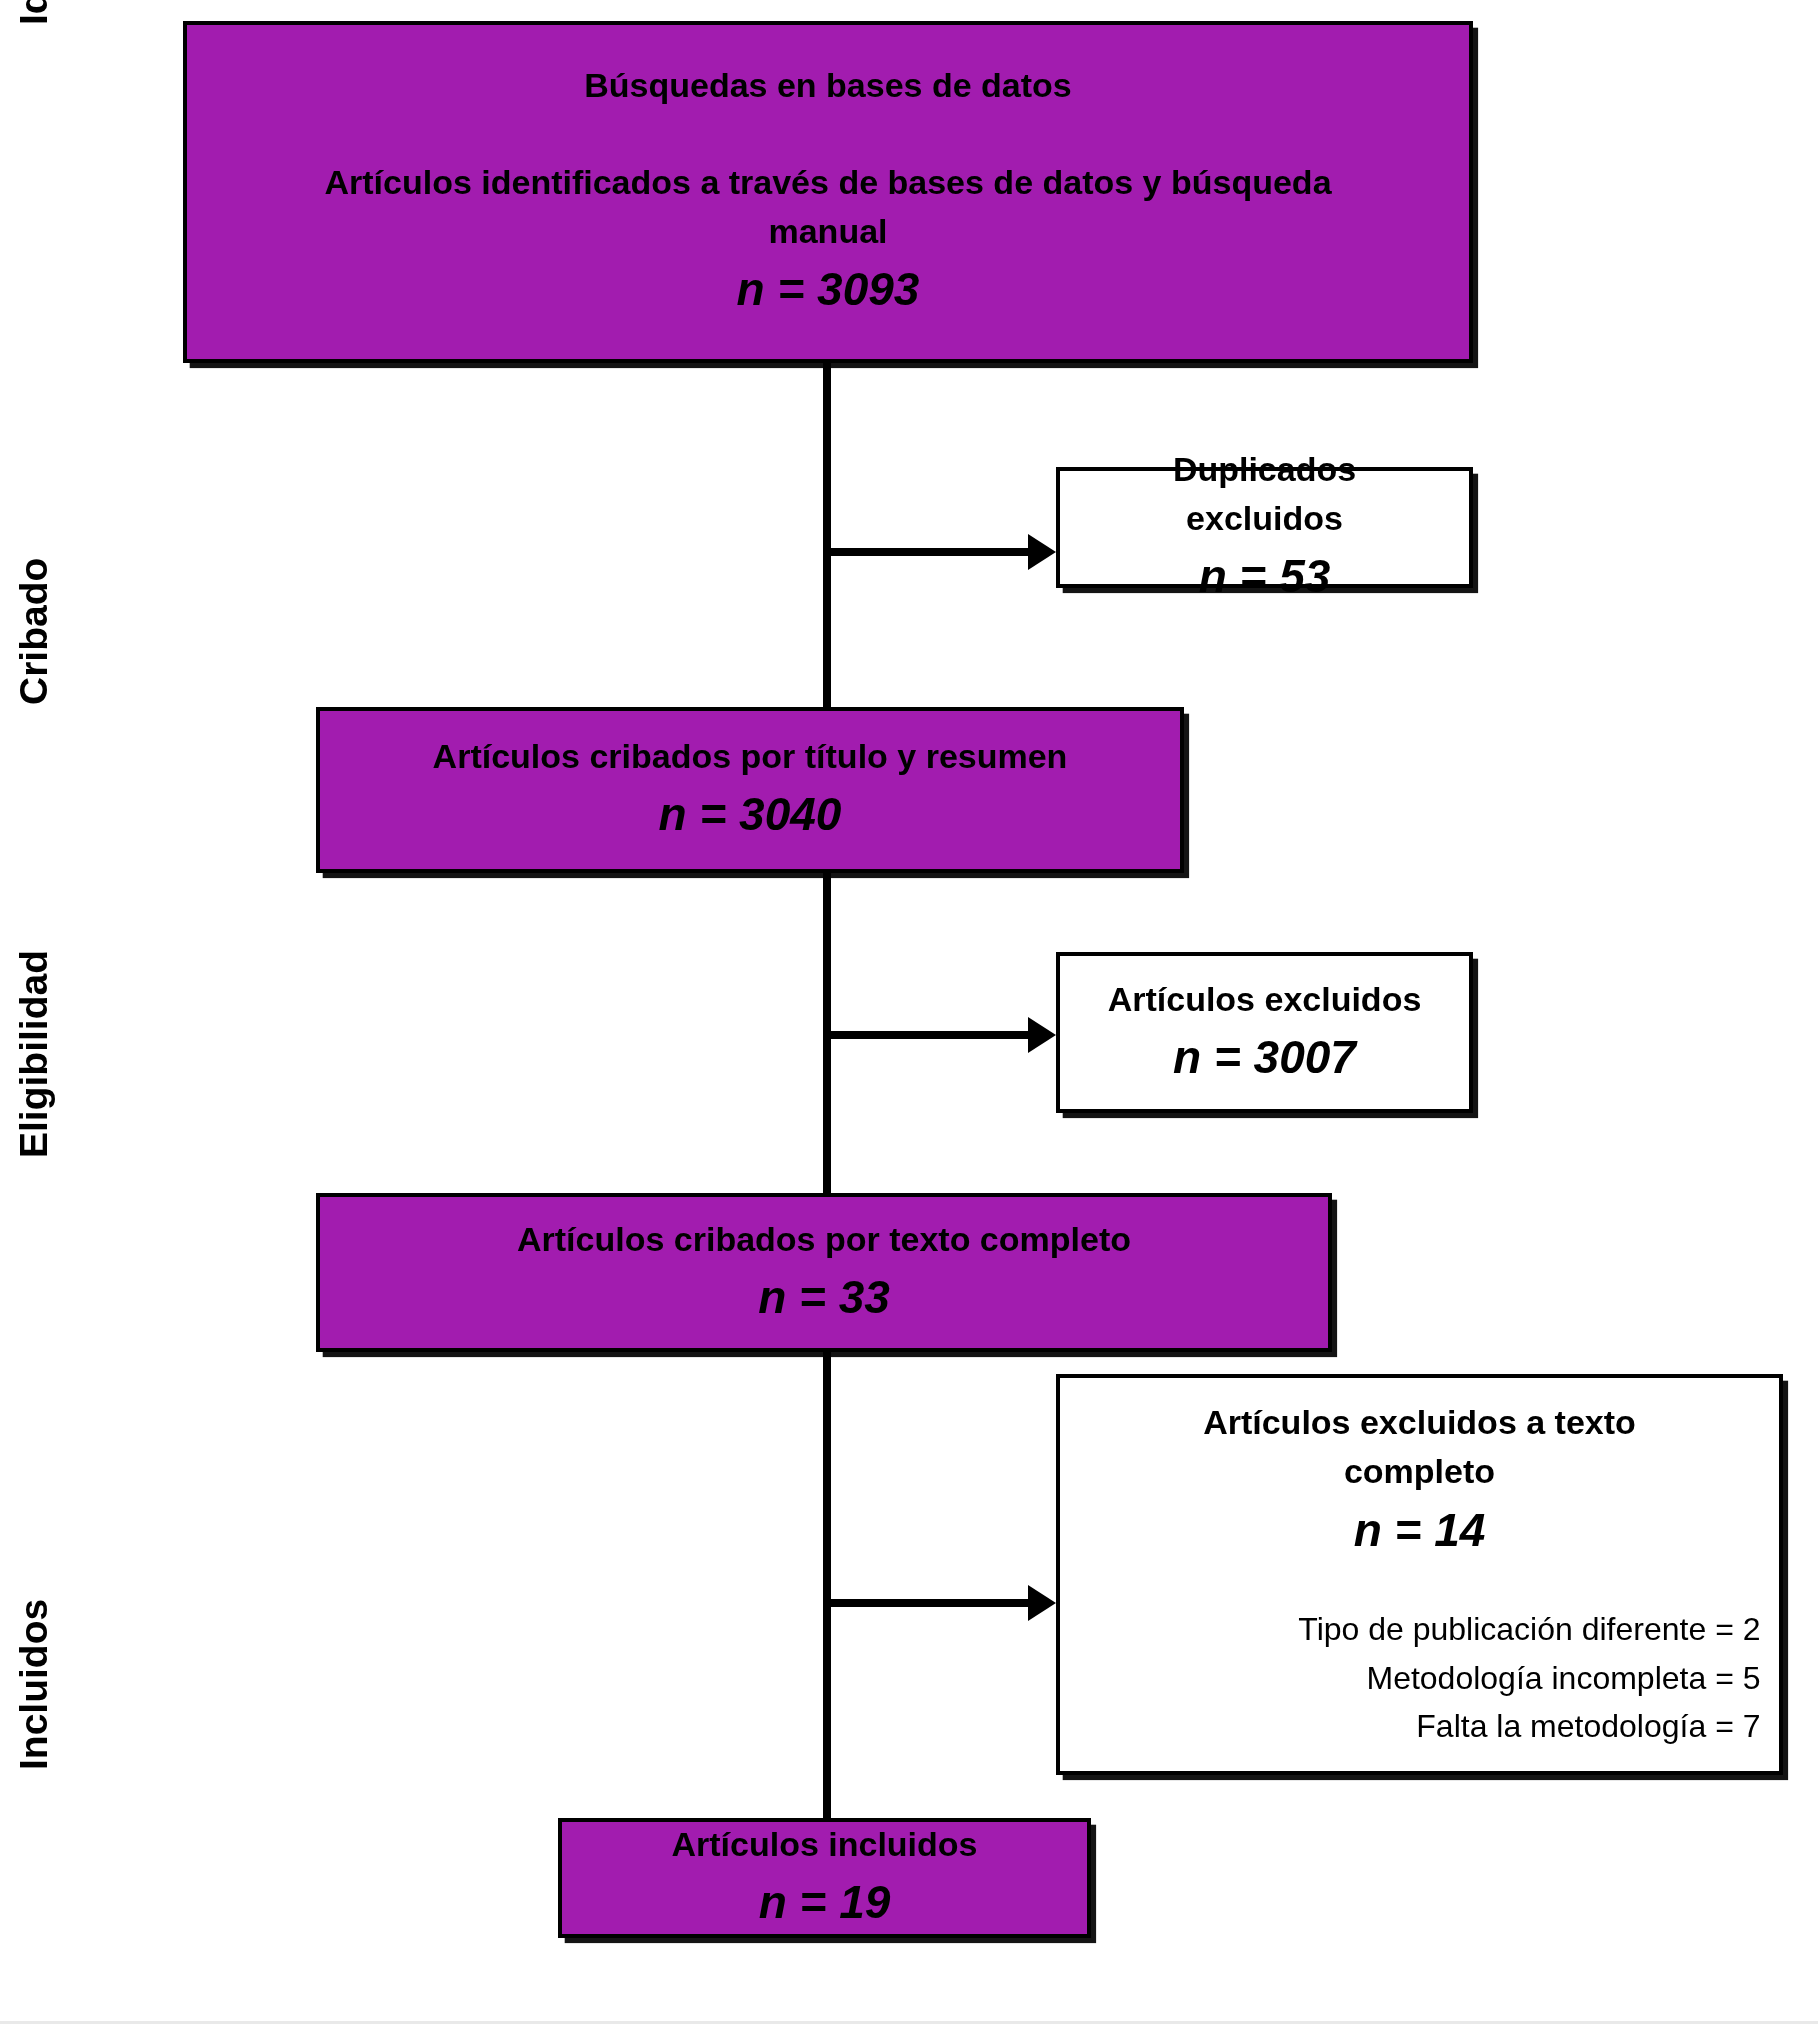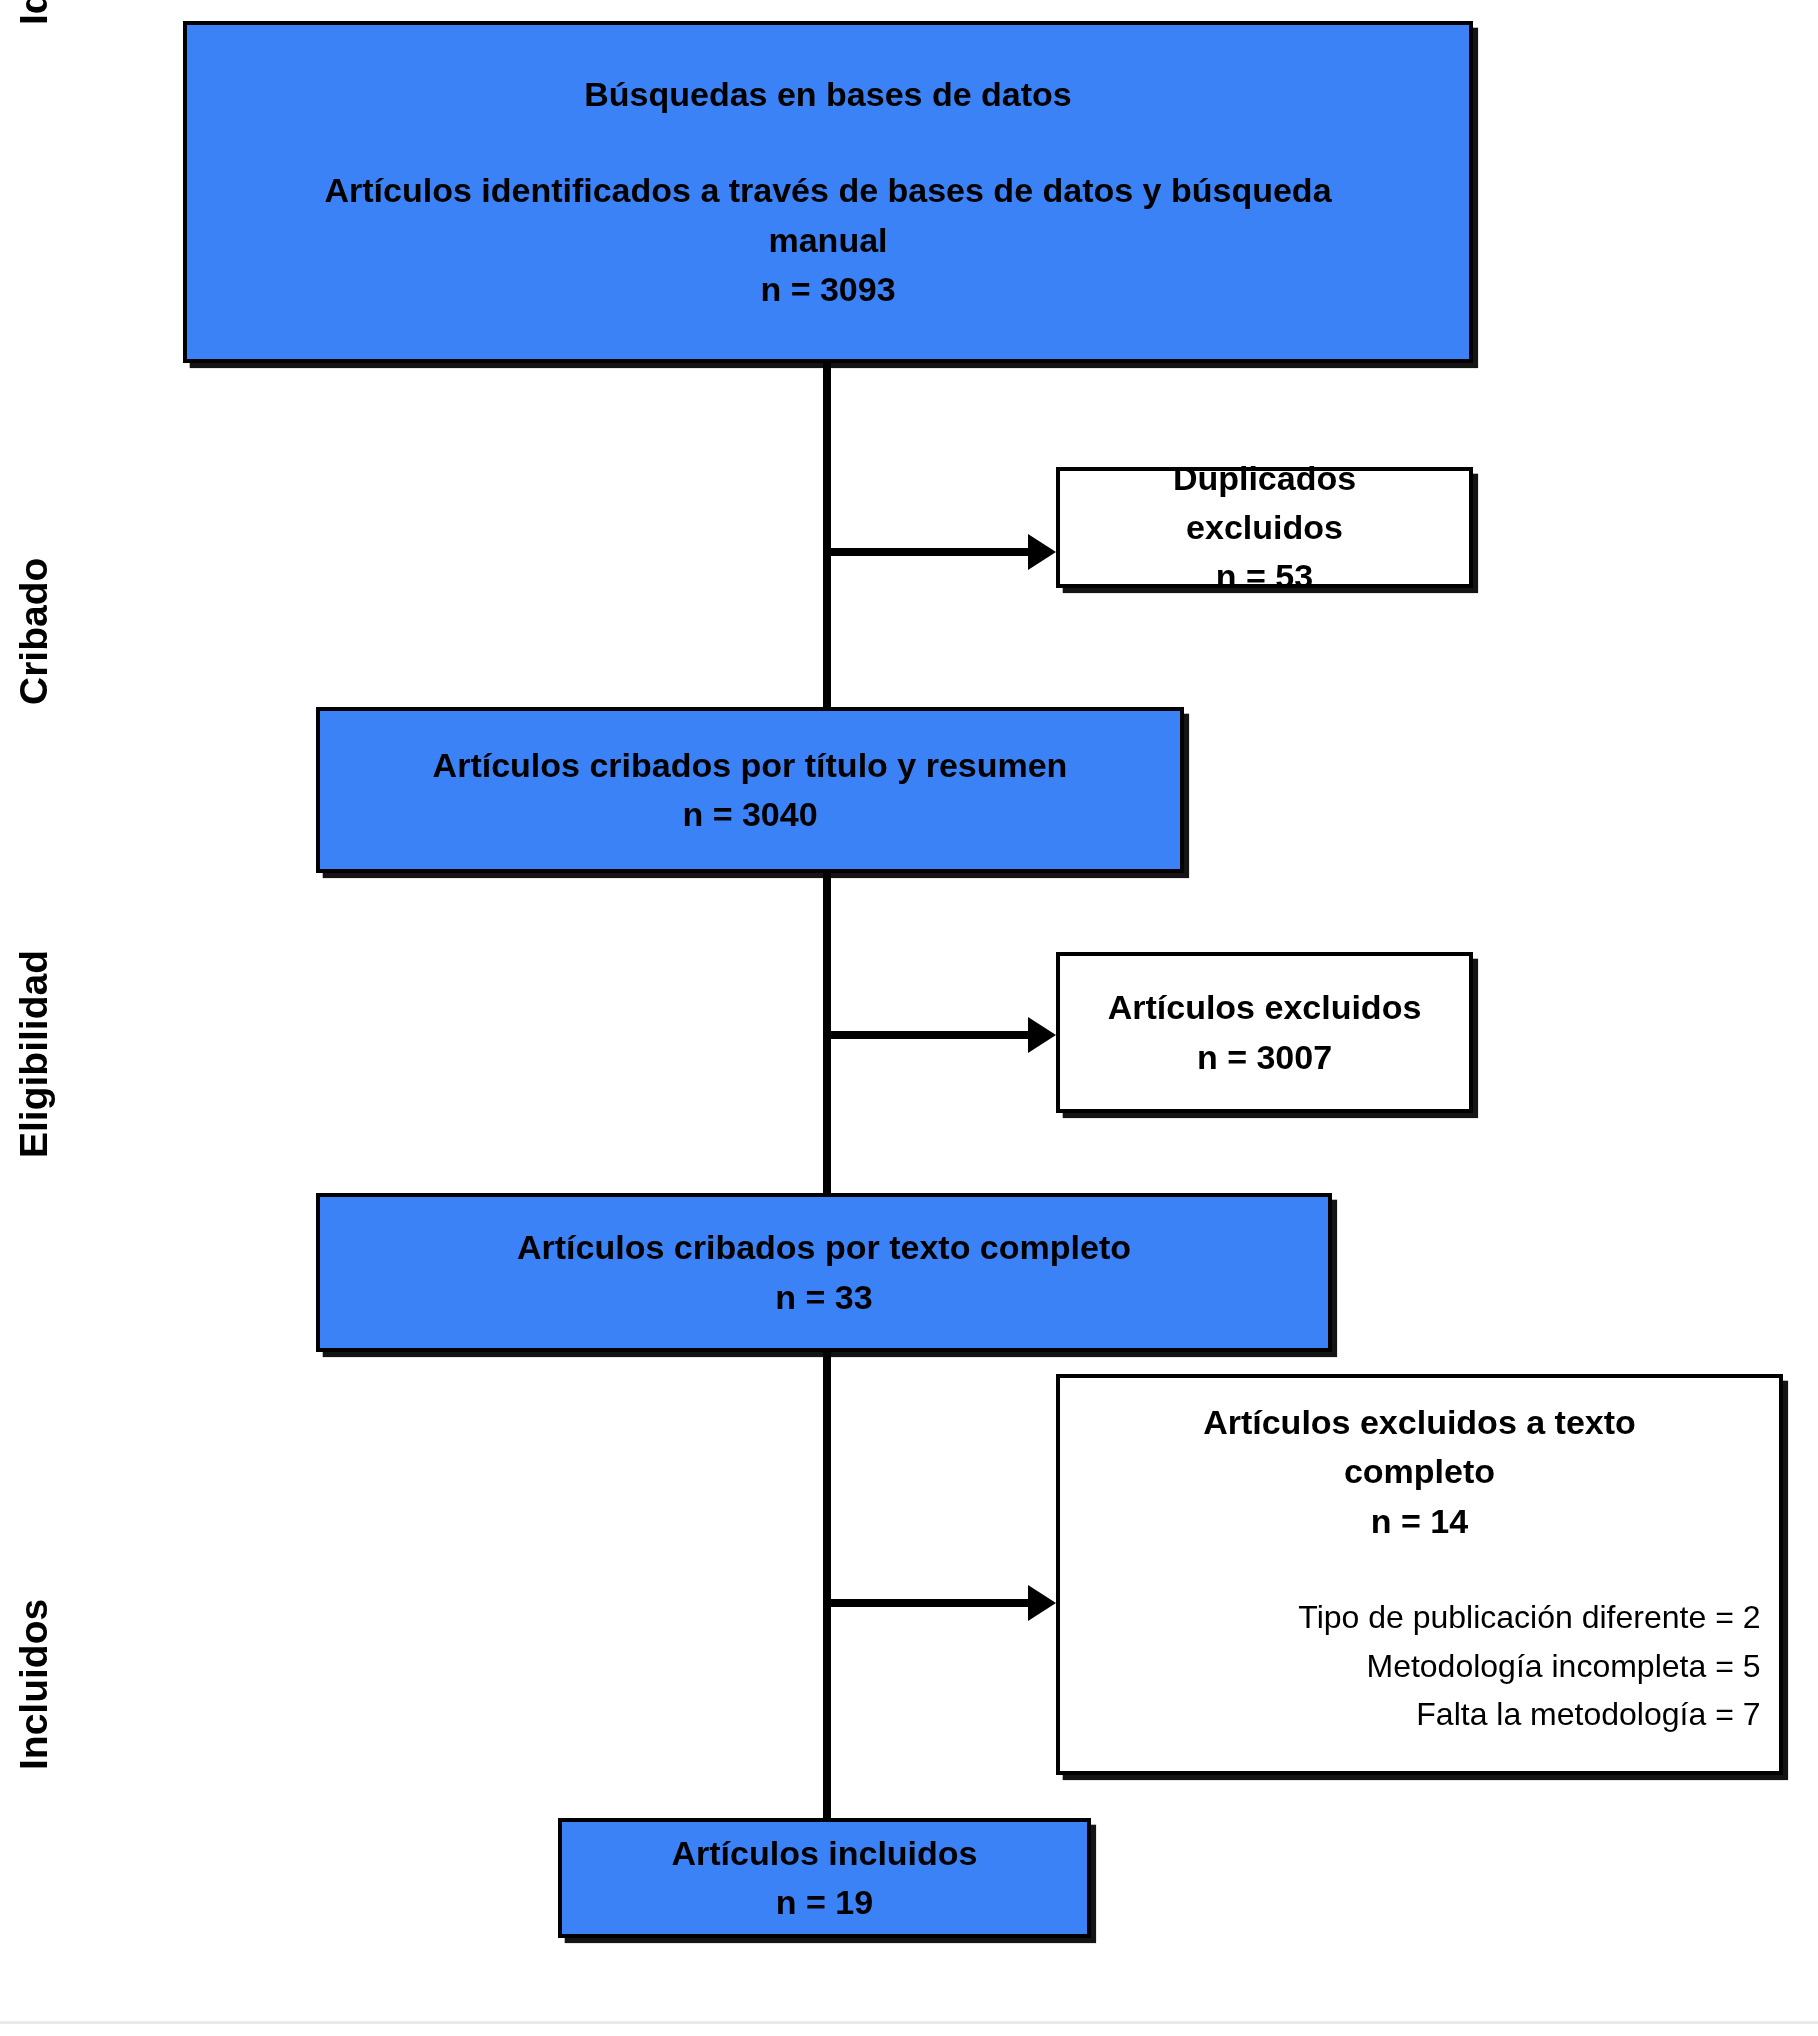--- a/index.html
+++ b/index.html
@@ -36,34 +36,35 @@
     border: 4.2px solid #000000;
     color: #000000;
     display: flex;
     flex-direction: column;
     justify-content: center;
     align-items: center;
     text-align: center;
     box-shadow: 5.9px 5.9px 0 -0.8px rgba(0,0,0,0.92);
     line-height: 1.45;
   }
-  .box.gray { background: #3b82f6; }
+  .box.gray { background: #a21caf; }
   .box.white { background: #ffffff; }
 
   .box .title-bold {
     font-weight: bold;
     font-size: 34px;
   }
   .box .line {
     font-size: 34px;
     font-weight: bold;
   }
   .box .nval {
-    font-size: 34px;
+    font-size: 46px;
     font-weight: bold;
+    font-style: italic;
   }
   .spacer-lg { height: 47px; }
 
   
   .reasons {
     align-self: stretch;
     text-align: right;
     padding-left: 22px;
     font-size: 32px;
     line-height: 1.52;

